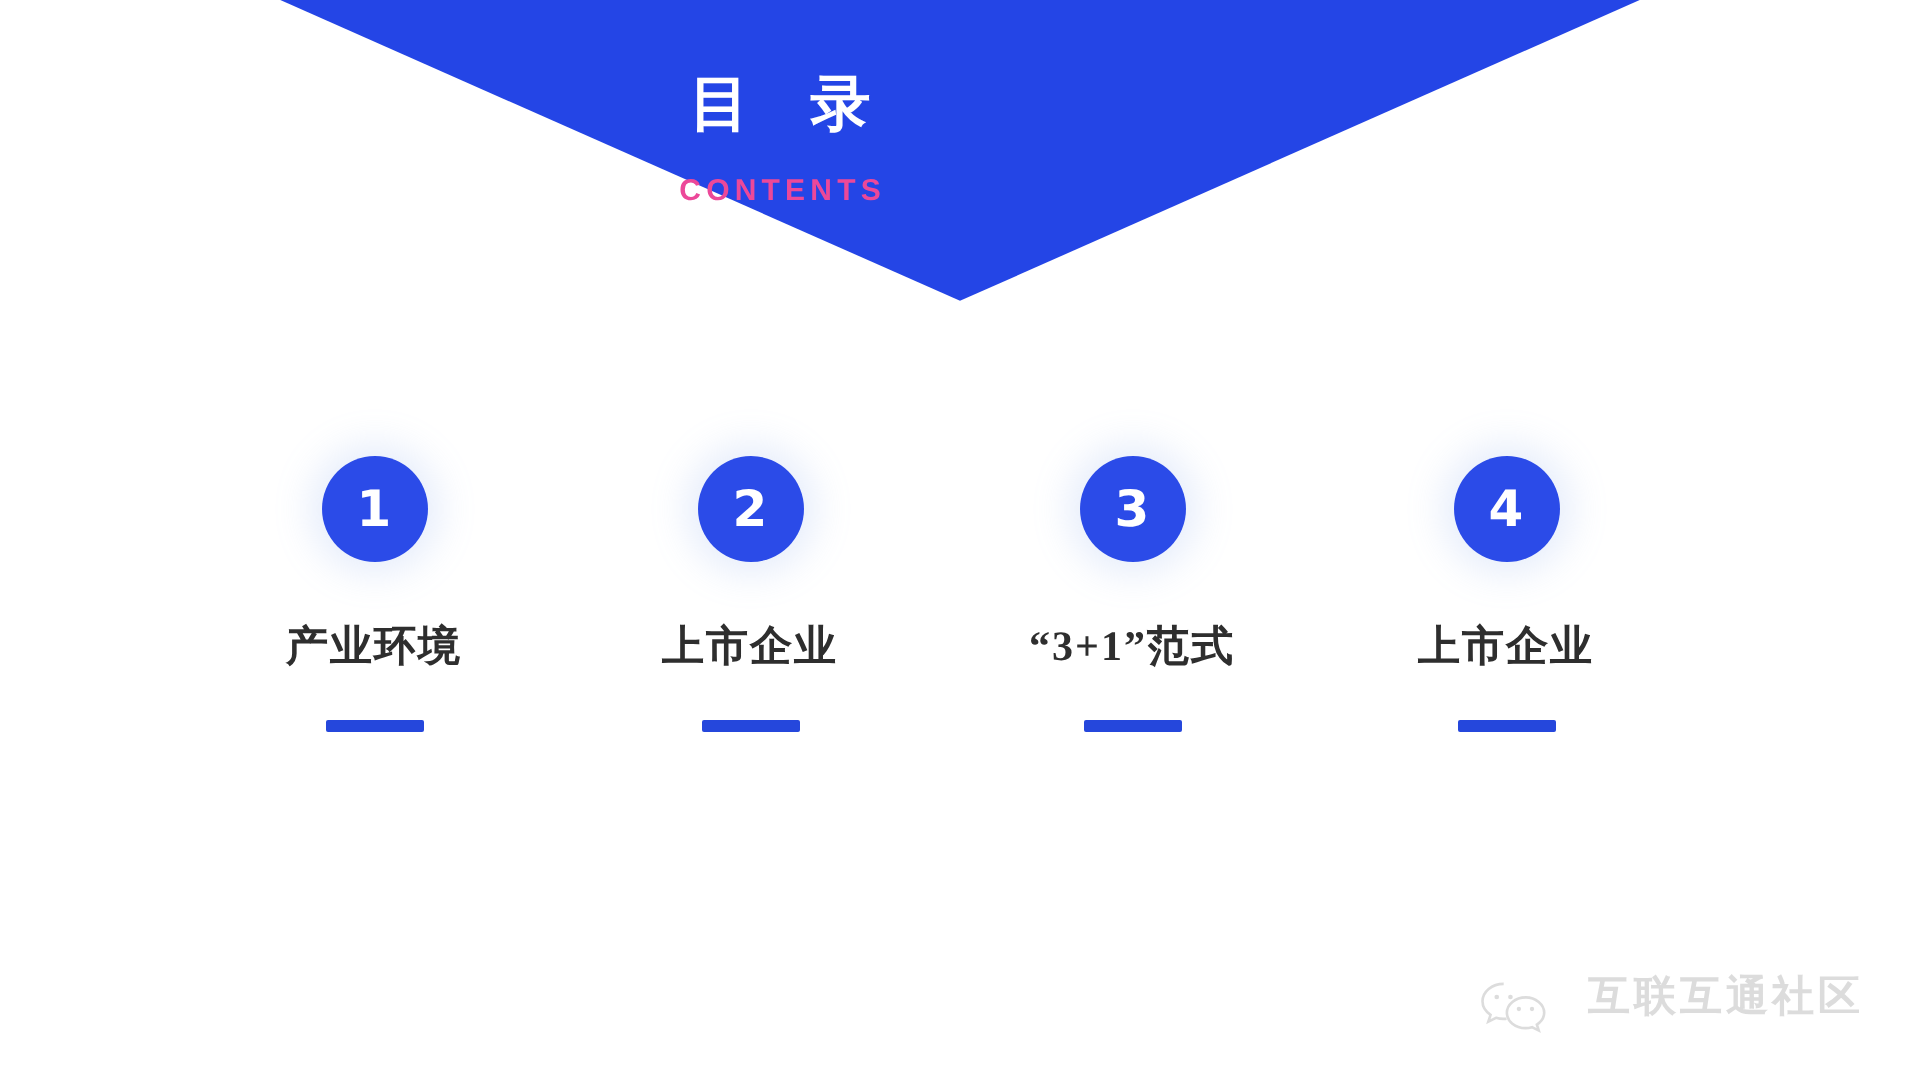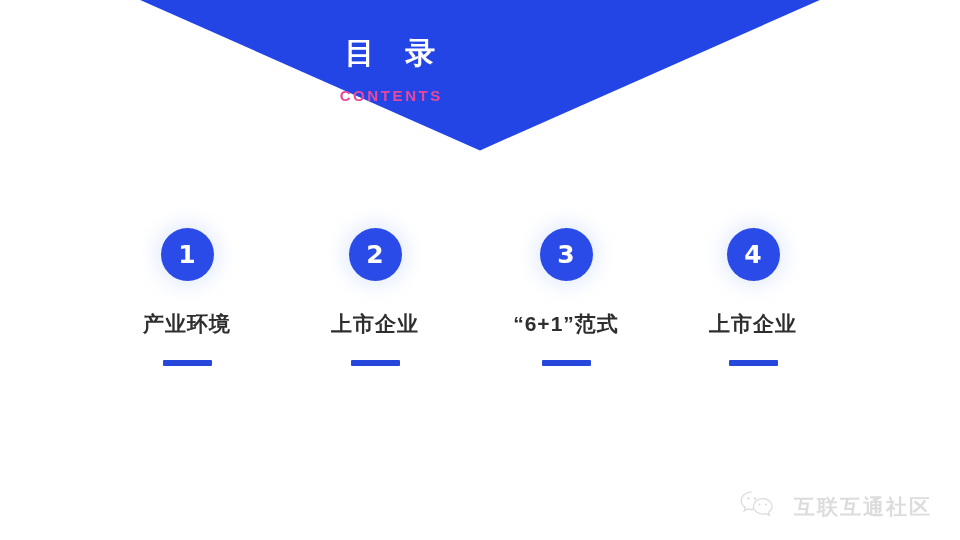--- a/index.html
+++ b/index.html
@@ -115,39 +115,39 @@
   }
 
   .item-label {
     margin-top: 32px;
     color: #2E2E2E;
     font-size: 21px;
     font-weight: bold;
     letter-spacing: 1px;
     white-space: nowrap;
     line-height: 1;
-    font-family: Liberation Sans, sans-serif;
+    font-family: Liberation Serif, serif;
     text-align: right;
   }
 
   .item-rule {
     margin-top: 26px;
     width: 49px;
     height: 6px;
     background: #2547DC;
     border-radius: 1px;
   }
 
   
   .watermark {
     position: absolute;
     right: 28px;
     bottom: 22px;
     display: flex;
-    align-items: flex-end;
+    align-items: flex-start;
     gap: 18px;
     opacity: 0.30;
     margin-top: 16px;
   }
   .wechat-icon {
     width: 38px;
     height: 30px;
     display: block;
   }
   .watermark-text {
@@ -187,21 +187,21 @@
         <span class="circle-num">2</span>
       </div>
       <div class="item-label">上市企业</div>
       <div class="item-rule"></div>
     </div>
 
     <div class="item item-3">
       <div class="circle">
         <span class="circle-num">3</span>
       </div>
-      <div class="item-label">“6+1”范式</div>
+      <div class="item-label">“3+1”范式</div>
       <div class="item-rule"></div>
     </div>
 
     <div class="item item-4">
       <div class="circle">
         <span class="circle-num">4</span>
       </div>
       <div class="item-label">上市企业</div>
       <div class="item-rule"></div>
     </div>

